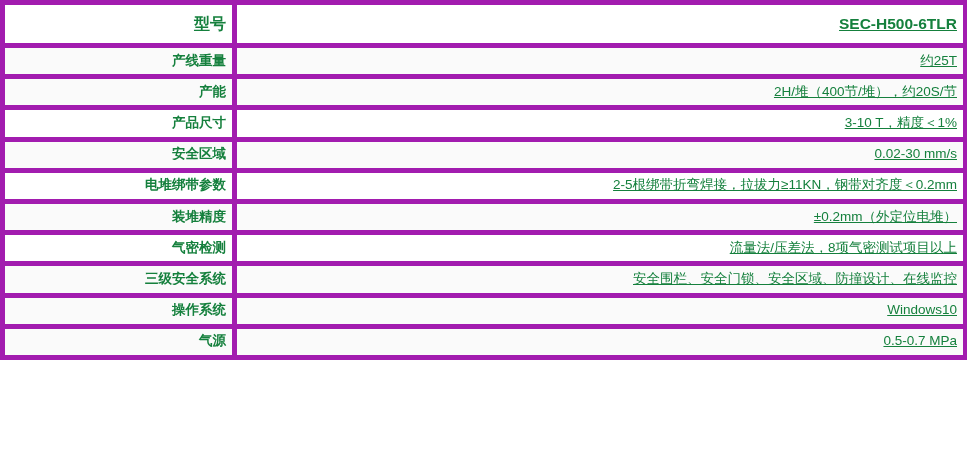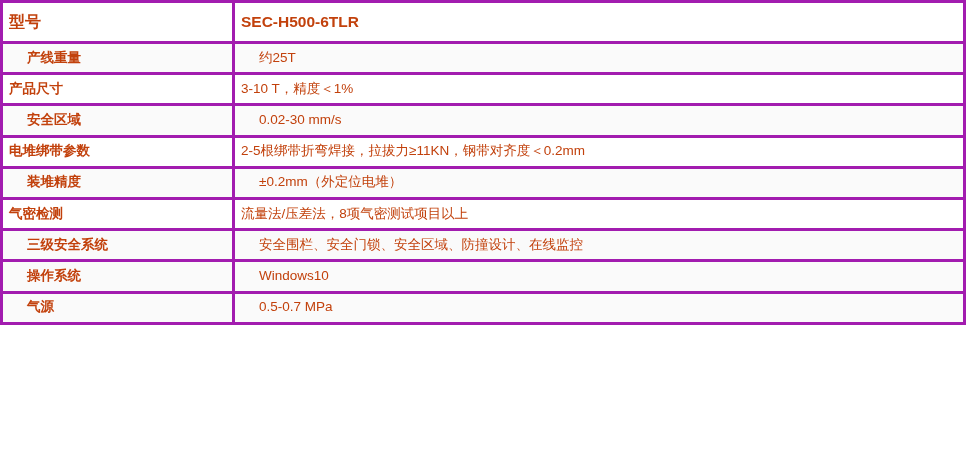--- a/index.html
+++ b/index.html
@@ -23,36 +23,37 @@
     margin: 0;
     table-layout: fixed;
   }
   table.spec-table col.c-label { width: 232px; }
   table.spec-table col.c-value { width: 731px; }
 
   table.spec-table tr {
     height: 31.2px;
   }
   table.spec-table td {
-    border: 3px solid #a21caf;
+    border: 5px solid #a21caf;
     padding: 0 6px;
-    text-align: left;
+    text-align: right;
     vertical-align: middle;
     font-size: 13.5px;
     line-height: 1.25;
-    color: #c2410c;
+    color: #15803d;
     white-space: nowrap;
     overflow: hidden;
   }
   table.spec-table td.label {
     font-weight: bold;
     background: #ffffff;
   }
   table.spec-table td.value {
     background: #ffffff;
+    text-decoration: underline;
   }
   
   table.spec-table tr.header td {
     font-weight: bold;
     font-size: 15.5px;
     height: 38px;
   }
   table.spec-table tr.header td.label {
     font-size: 16px;
   }
@@ -78,20 +79,24 @@
         <td class="value">SEC-H500-6TLR</td>
       </tr>
 
 
       <tr class="alt">
         <td class="label">产线重量</td>
         <td class="value">约25T</td>
       </tr>
 
 
+      <tr class="alt">
+        <td class="label">产能</td>
+        <td class="value">2H/堆（400节/堆），约20S/节</td>
+      </tr>
 
       <tr>
         <td class="label">产品尺寸</td>
         <td class="value">3-10 T，精度＜1%</td>
       </tr>
 
       <tr class="alt">
         <td class="label">安全区域</td>
         <td class="value">0.02-30 mm/s</td>
       </tr>

